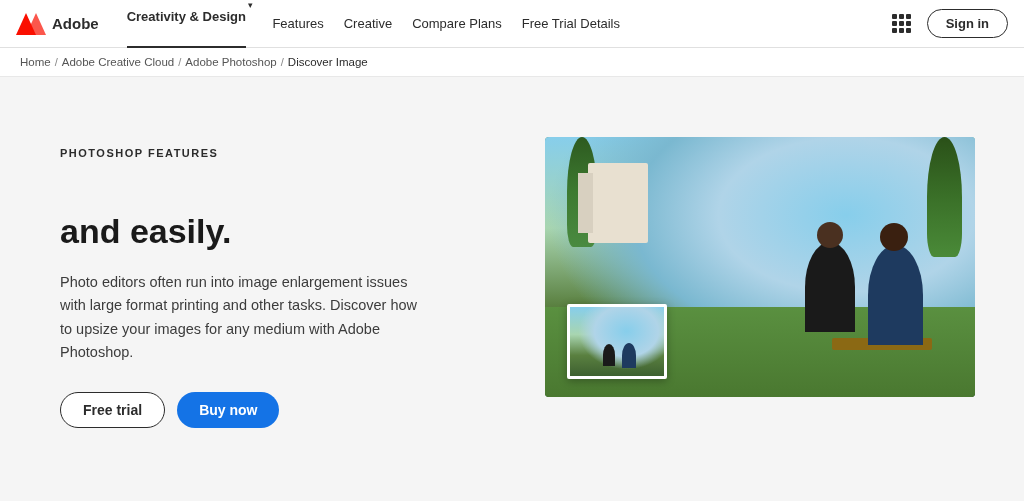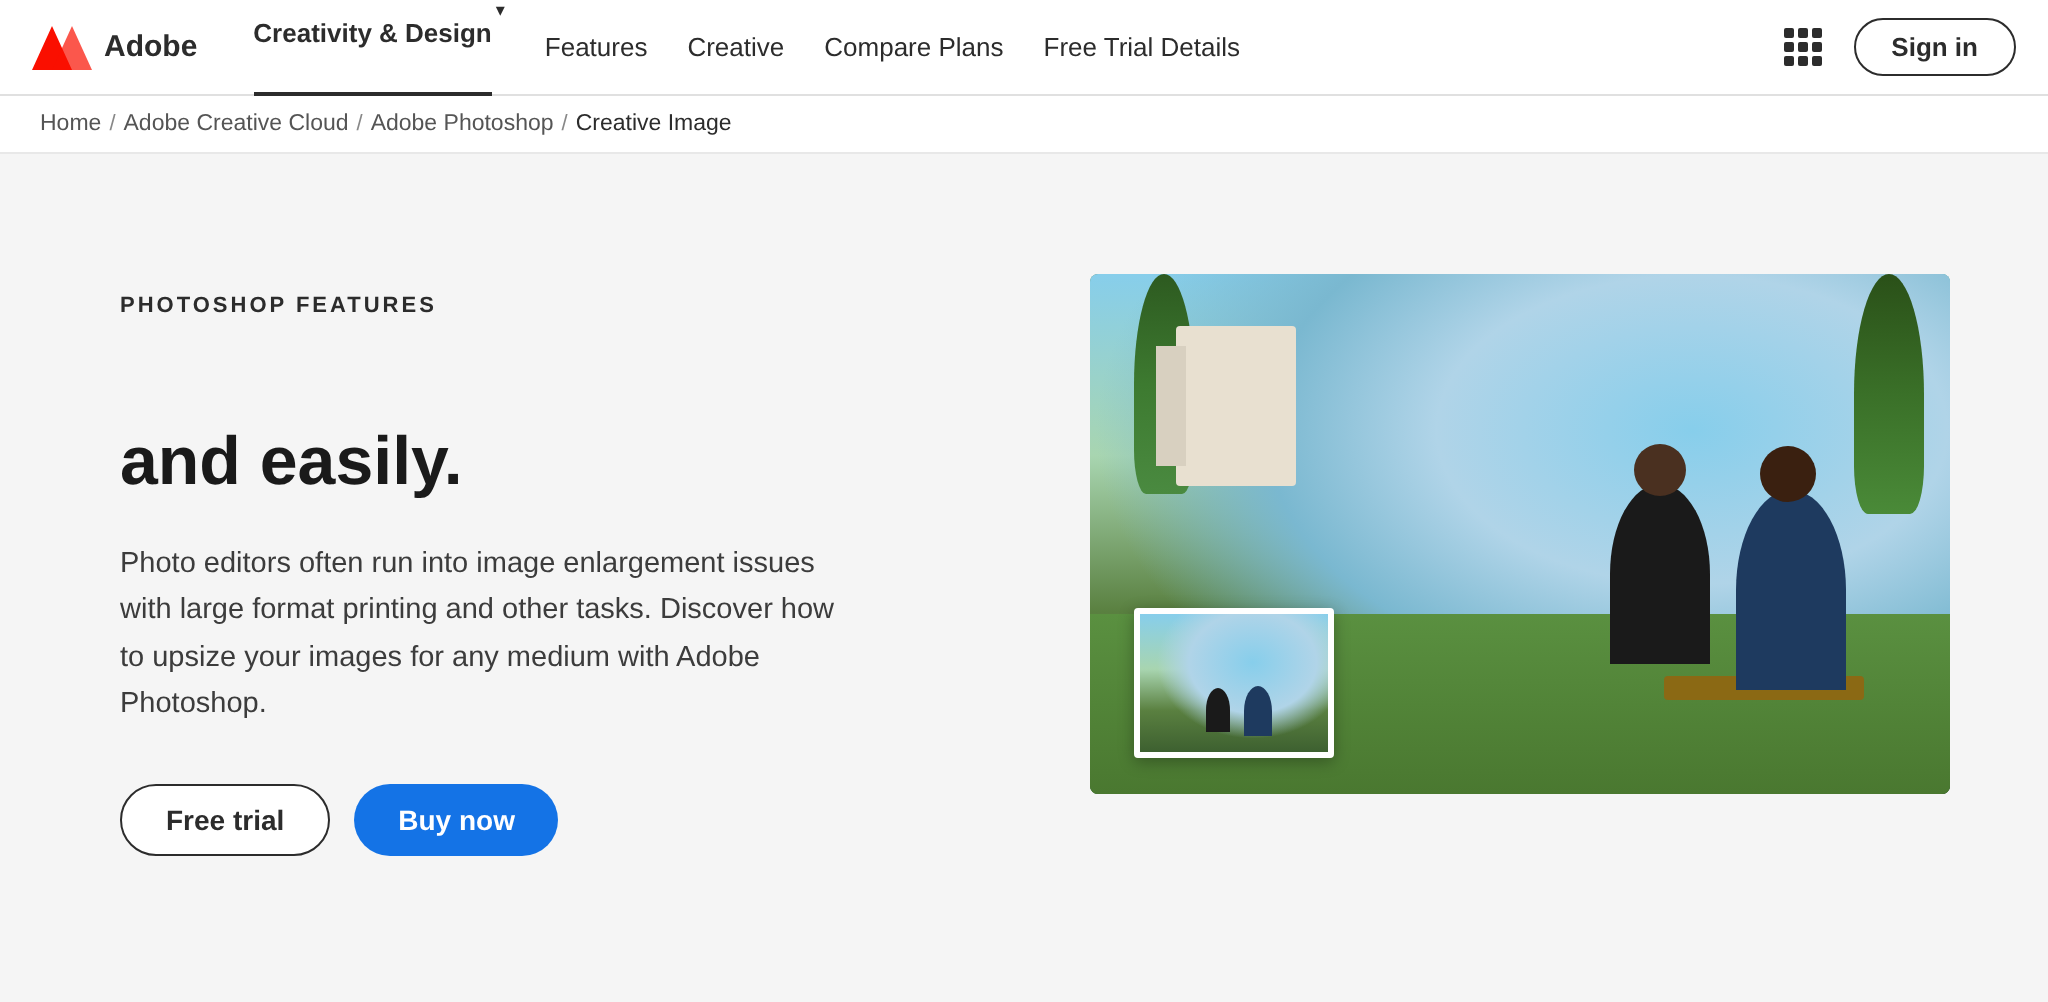--- a/index.html
+++ b/index.html
@@ -339,21 +339,21 @@
   </div>
 </nav>
 
 <div class="breadcrumb">
   <a href="#">Home</a>
   <span class="breadcrumb-sep">/</span>
   <a href="#">Adobe Creative Cloud</a>
   <span class="breadcrumb-sep">/</span>
   <a href="#">Adobe Photoshop</a>
   <span class="breadcrumb-sep">/</span>
-  <span class="breadcrumb-current">Creative Image</span>
+  <span class="breadcrumb-current">Discover Image</span>
 </div>
 
 <div class="main">
   <div class="left-content">
     <div class="section-label">PHOTOSHOP FEATURES</div>
     <h1 class="headline">
       <br>
       <span>and easily.</span>
     </h1>
     <p class="description">Photo editors often run into image enlargement issues with large format printing and other tasks. Discover how to upsize your images for any medium with Adobe Photoshop.</p>

